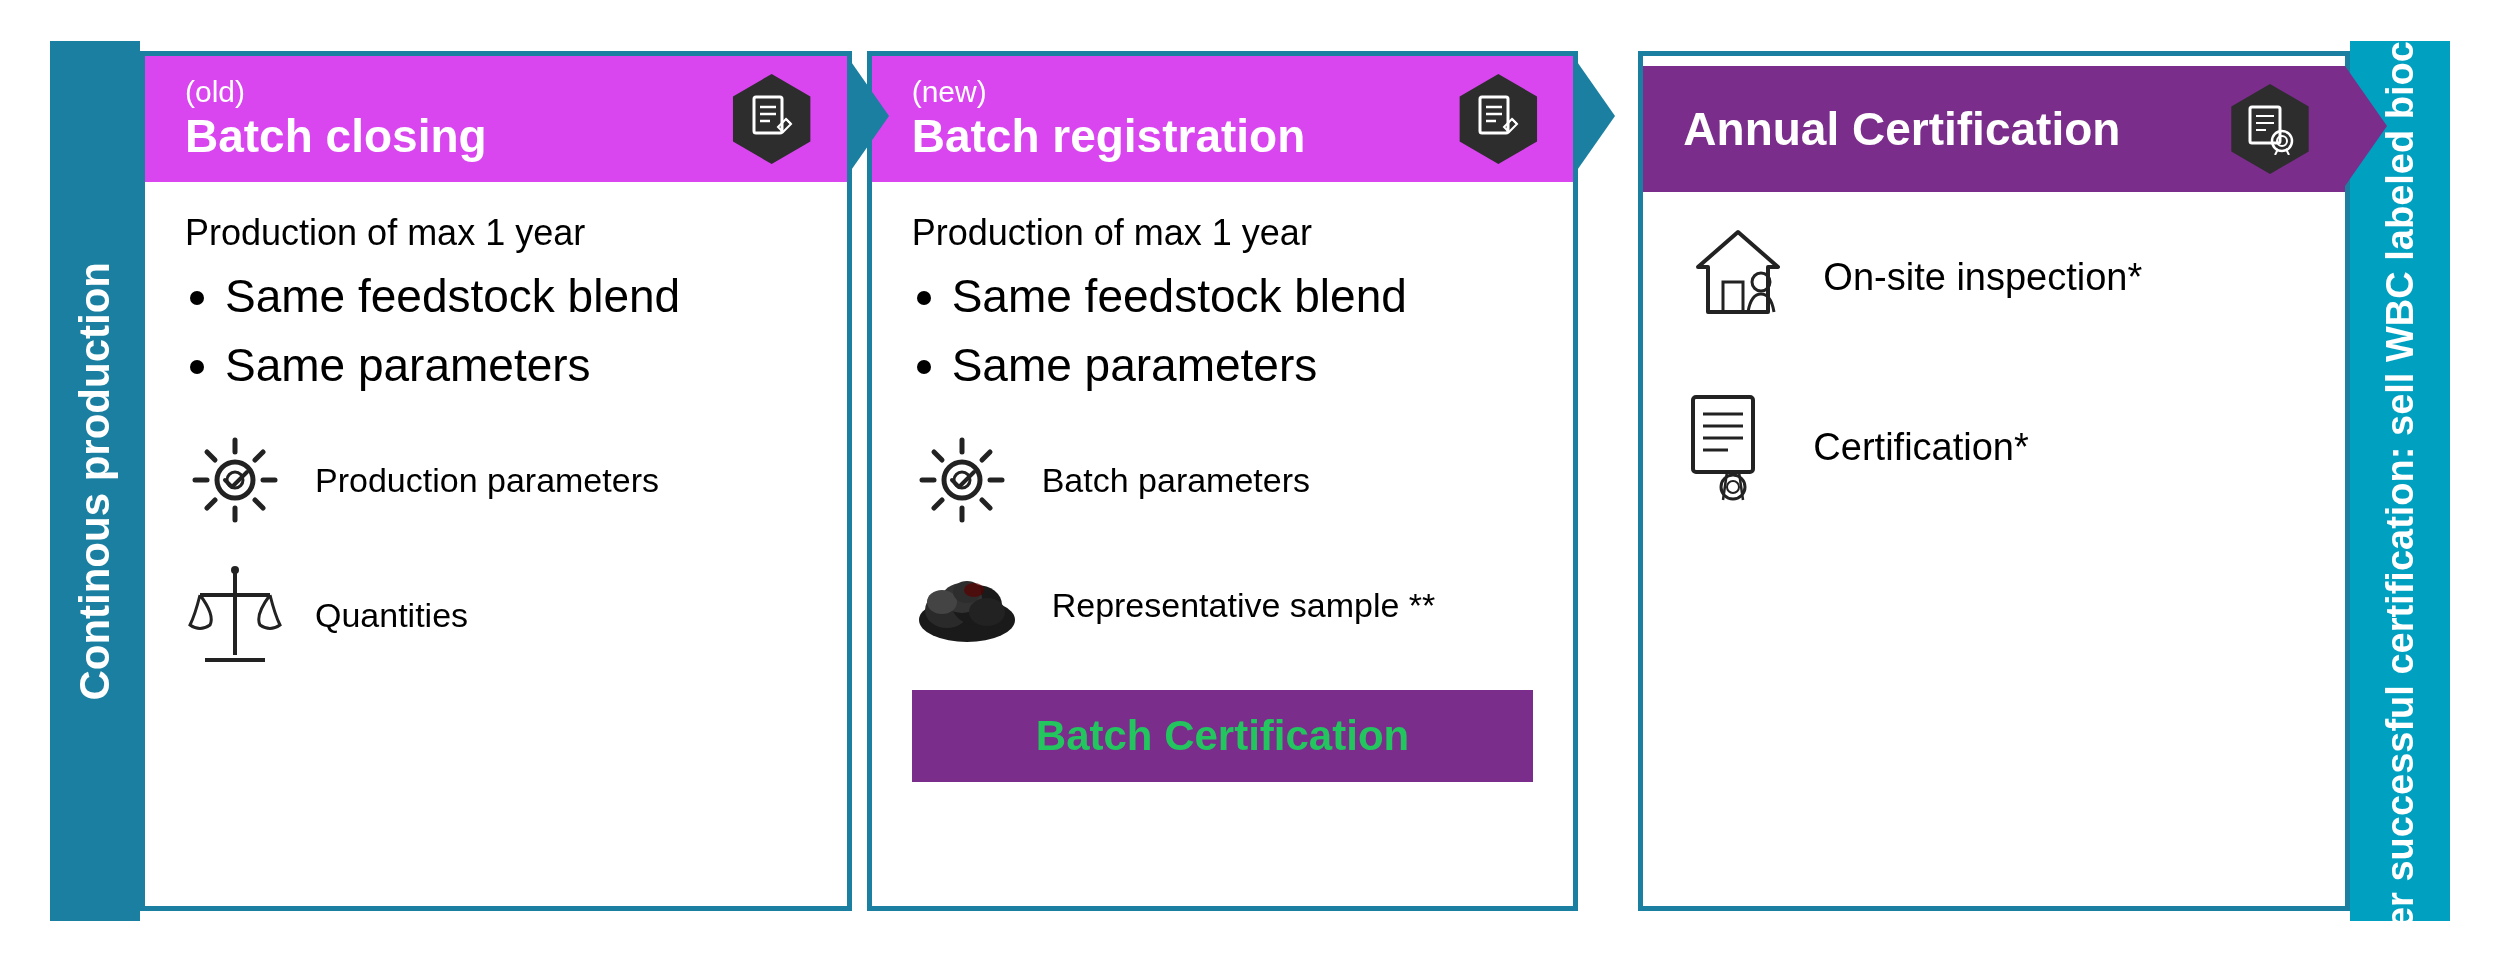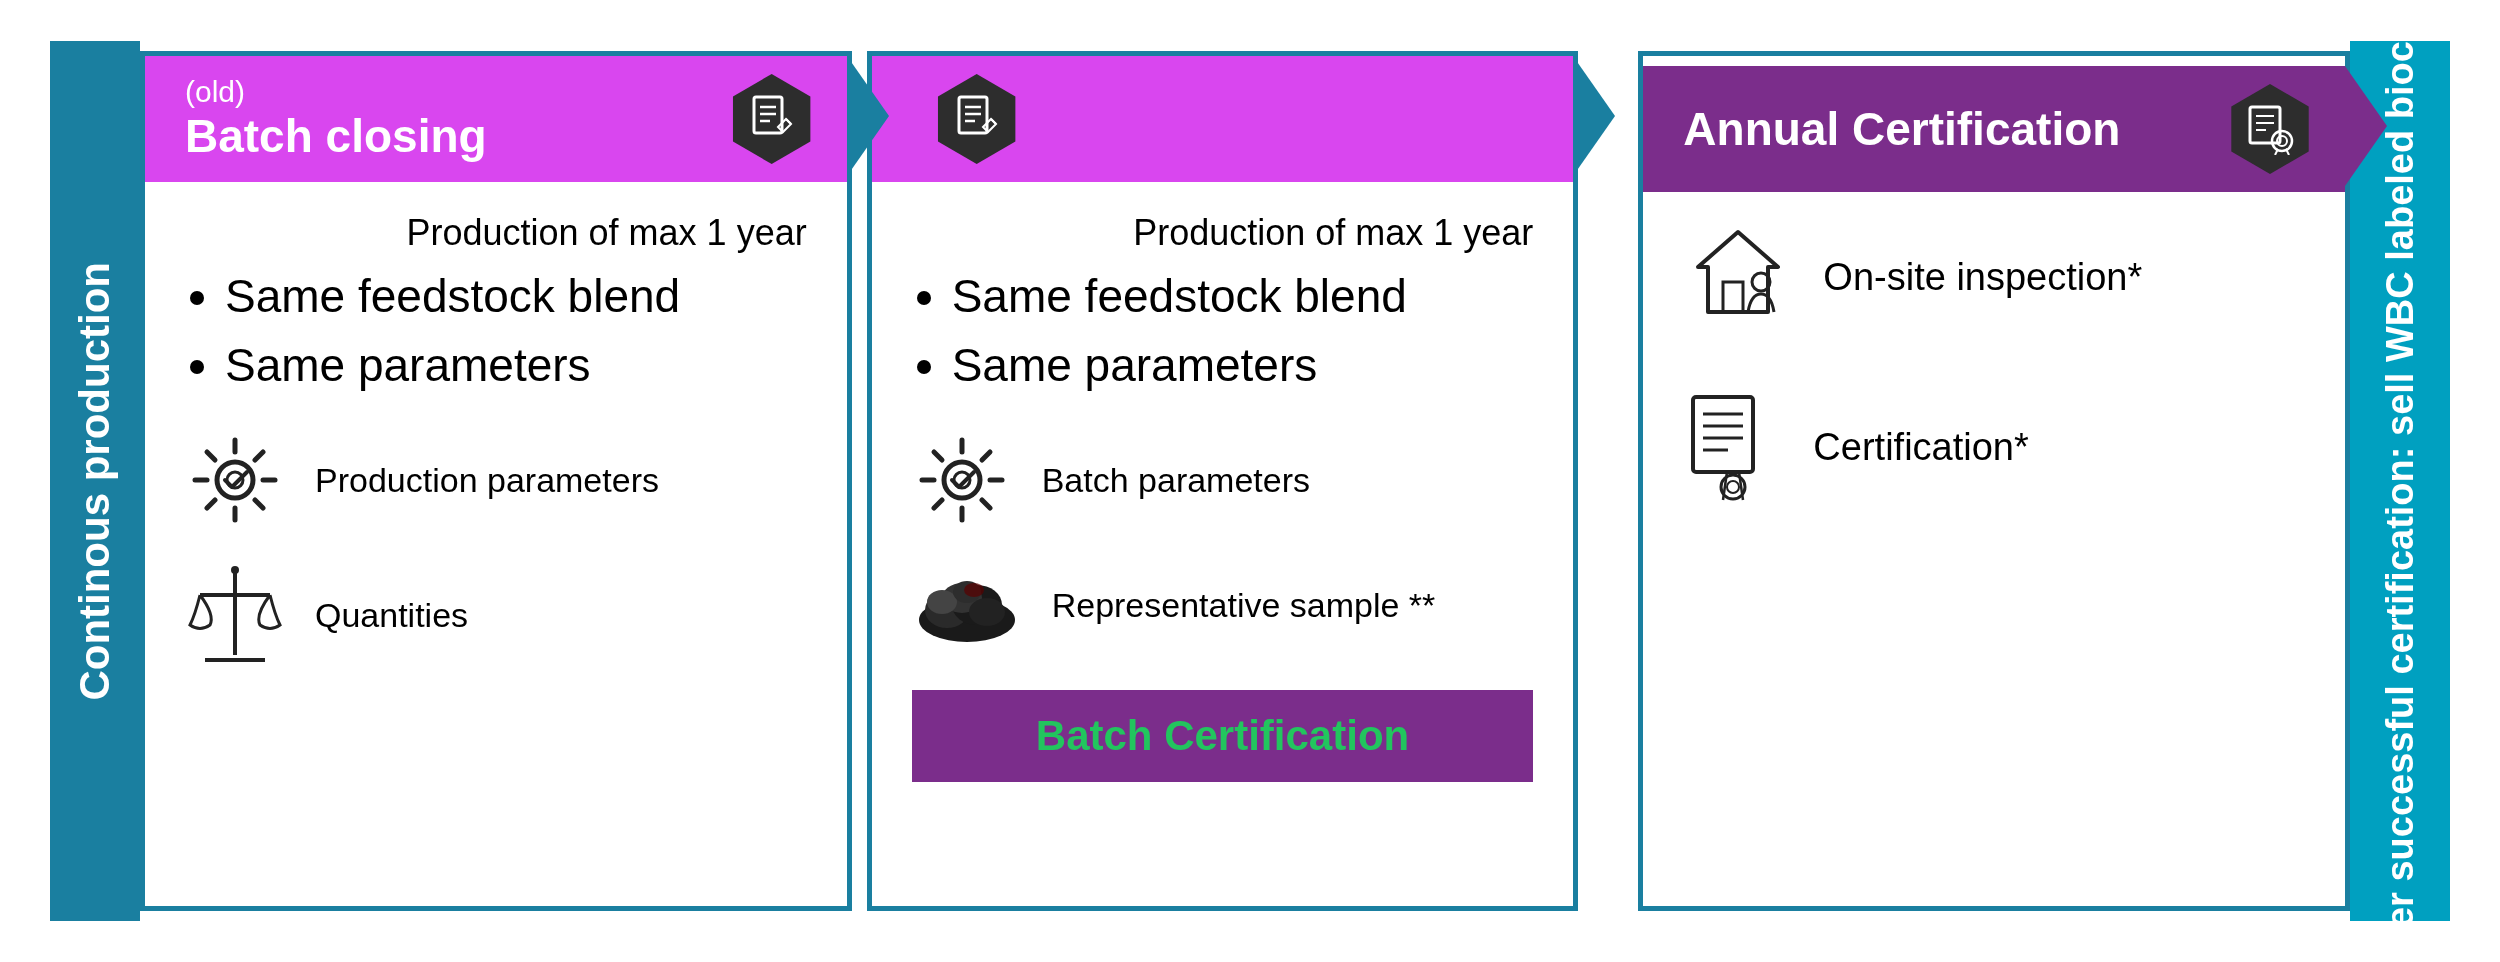--- a/index.html
+++ b/index.html
@@ -147,21 +147,20 @@
       flex: 1;
       display: flex;
       flex-direction: column;
       gap: 0;
     }
 
     .production-text {
       font-size: 36px;
       font-weight: normal;
       margin-bottom: 8px;
-      text-align: right;
     }
 
     .bullet-list {
       list-style: disc;
       padding-left: 40px;
       margin-bottom: 30px;
     }
 
     .bullet-list li {
       font-size: 46px;
@@ -328,20 +327,24 @@
         </div>
       </div>
     </div>
 
     <div style="width:15px; flex-shrink:0;"></div>
 
     <div style="display:flex; flex-direction:row; align-items:stretch; flex:1; margin: 10px 0 10px 0;">
       <div class="section-box">
 
         <div class="section-header" style="position:relative; min-height:120px;">
+          <div class="section-header-text">
+            <span class="old-new">(new)</span>
+            <span class="title">Batch registration</span>
+          </div>
           <div class="hex-icon">
             <svg viewBox="0 0 52 52" fill="none" xmlns="http://www.w3.org/2000/svg">
               <rect x="8" y="4" width="28" height="36" rx="2" stroke="white" stroke-width="3" fill="none"></rect>
               <line x1="14" y1="14" x2="30" y2="14" stroke="white" stroke-width="2.5"></line>
               <line x1="14" y1="21" x2="30" y2="21" stroke="white" stroke-width="2.5"></line>
               <line x1="14" y1="28" x2="24" y2="28" stroke="white" stroke-width="2.5"></line>
               <path d="M32 34 L40 26 L45 31 L37 39 Z" stroke="white" stroke-width="2" fill="none"></path>
               <line x1="40" y1="26" x2="45" y2="31" stroke="white" stroke-width="2"></line>
             </svg>
           </div>

